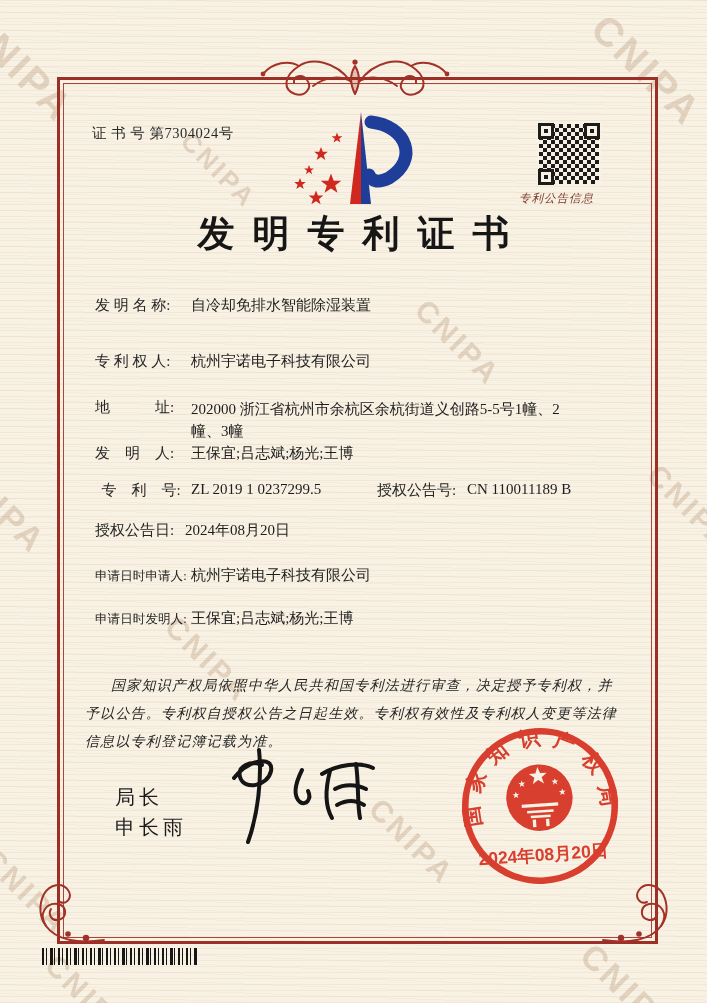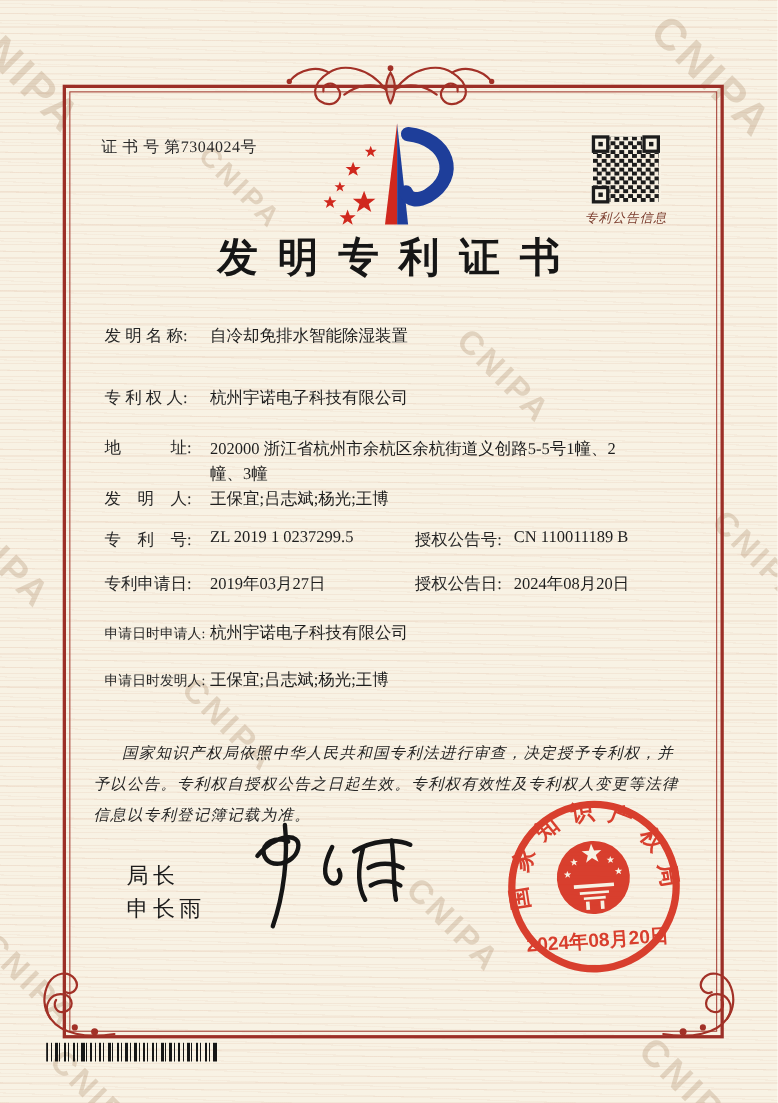--- a/index.html
+++ b/index.html
@@ -24,30 +24,30 @@
   .content{position:absolute; inset:0; z-index:2;}
   .cert-no{position:absolute; left:92px; top:124px; font-size:14.5px; letter-spacing:.5px; color:#2a2a2a;}
   .logo{position:absolute; left:287px; top:110px;}
   .qr{position:absolute; left:539px; top:124px; width:60px; height:60px;
       background:
         repeating-conic-gradient(#1c1c1c 0% 25%, rgba(0,0,0,0) 0% 50%) 0 0/8px 8px;
       outline:2px solid #f8f2e4;}
   .qr .finder{position:absolute; width:16px; height:16px; border:3px solid #1c1c1c; background:#f8f2e4; box-sizing:border-box;}
   .qr .finder::after{content:""; position:absolute; left:3px; top:3px; width:4px; height:4px; background:#1c1c1c;}
   .qr .tl{left:-1px; top:-1px;} .qr .tr{right:-1px; top:-1px;} .qr .bl{left:-1px; bottom:-1px;}
-  .qr-caption{position:absolute; left:519px; top:191px; width:100px; text-align:center;
+  .qr-caption{position:absolute; left:519px; top:191px; width:100px; 
       font-size:11.5px; color:#7a3a2b; letter-spacing:1px; font-style:italic;}
   .title{position:absolute; left:0; top:209px; width:100%; text-align:center;
       font-size:37px; font-weight:bold; letter-spacing:18px; padding-left:18px; box-sizing:border-box; color:#161616;}
   .row{position:absolute; left:95px; display:flex; align-items:flex-start; font-size:15px;}
   .flabel{flex:0 0 92px; color:#262626; white-space:nowrap;}
   .flabel.small{font-size:12.6px; padding-top:2px;}
   .fvalue{margin-left:4px; color:#1d1d1d;}
   .fvalue.wrap{width:392px; line-height:22px;}
-  .pair-left{flex:0 0 282px; display:flex;}
+  .pair-left{flex:0 0 282px; display:flex;text-align:center;}
   .notice{position:absolute; left:85px; top:672px; width:540px; font-size:14px; line-height:28px;
       text-indent:26px; font-style:italic; letter-spacing:1.2px; color:#252525;}
   .officer{position:absolute; left:115px; top:784px; font-size:20px; letter-spacing:4px; line-height:30px; color:#1d1d1d;font-family:Liberation Mono, monospace;}
   .signature{position:absolute; left:208px; top:744px;}
   .seal{position:absolute; left:457px; top:723px; transform:rotate(-4deg); opacity:.92;}
   .footer{position:absolute; left:0; top:905px; width:100%; text-align:center; font-size:12.5px; color:#333;}
   .barcode{position:absolute; left:42px; top:948px; width:156px; height:17px;
       background:repeating-linear-gradient(90deg,
         #161616 0 2px, rgba(0,0,0,0) 2px 4px,
         #161616 4px 5px, rgba(0,0,0,0) 5px 8px,
@@ -158,24 +158,20 @@
     </div>
     <div class="row" style="top:481px;">
       <span class="pair-left">
         <span class="flabel">专　利　号:</span>
         <span class="fvalue">ZL 2019 1 0237299.5</span>
       </span>
       <span class="flabel" style="flex-basis:86px;">授权公告号:</span>
       <span class="fvalue">CN 110011189 B</span>
     </div>
     <div class="row" style="top:521px;">
-      <span class="pair-left">
-        <span class="flabel">专利申请日:</span>
-        <span class="fvalue">2019年03月27日</span>
-      </span>
       <span class="flabel" style="flex-basis:86px;">授权公告日:</span>
       <span class="fvalue">2024年08月20日</span>
     </div>
     <div class="row" style="top:566px;">
       <span class="flabel small">申请日时申请人:</span>
       <span class="fvalue">杭州宇诺电子科技有限公司</span>
     </div>
     <div class="row" style="top:609px;">
       <span class="flabel small">申请日时发明人:</span>
       <span class="fvalue">王保宜;吕志斌;杨光;王博</span>

